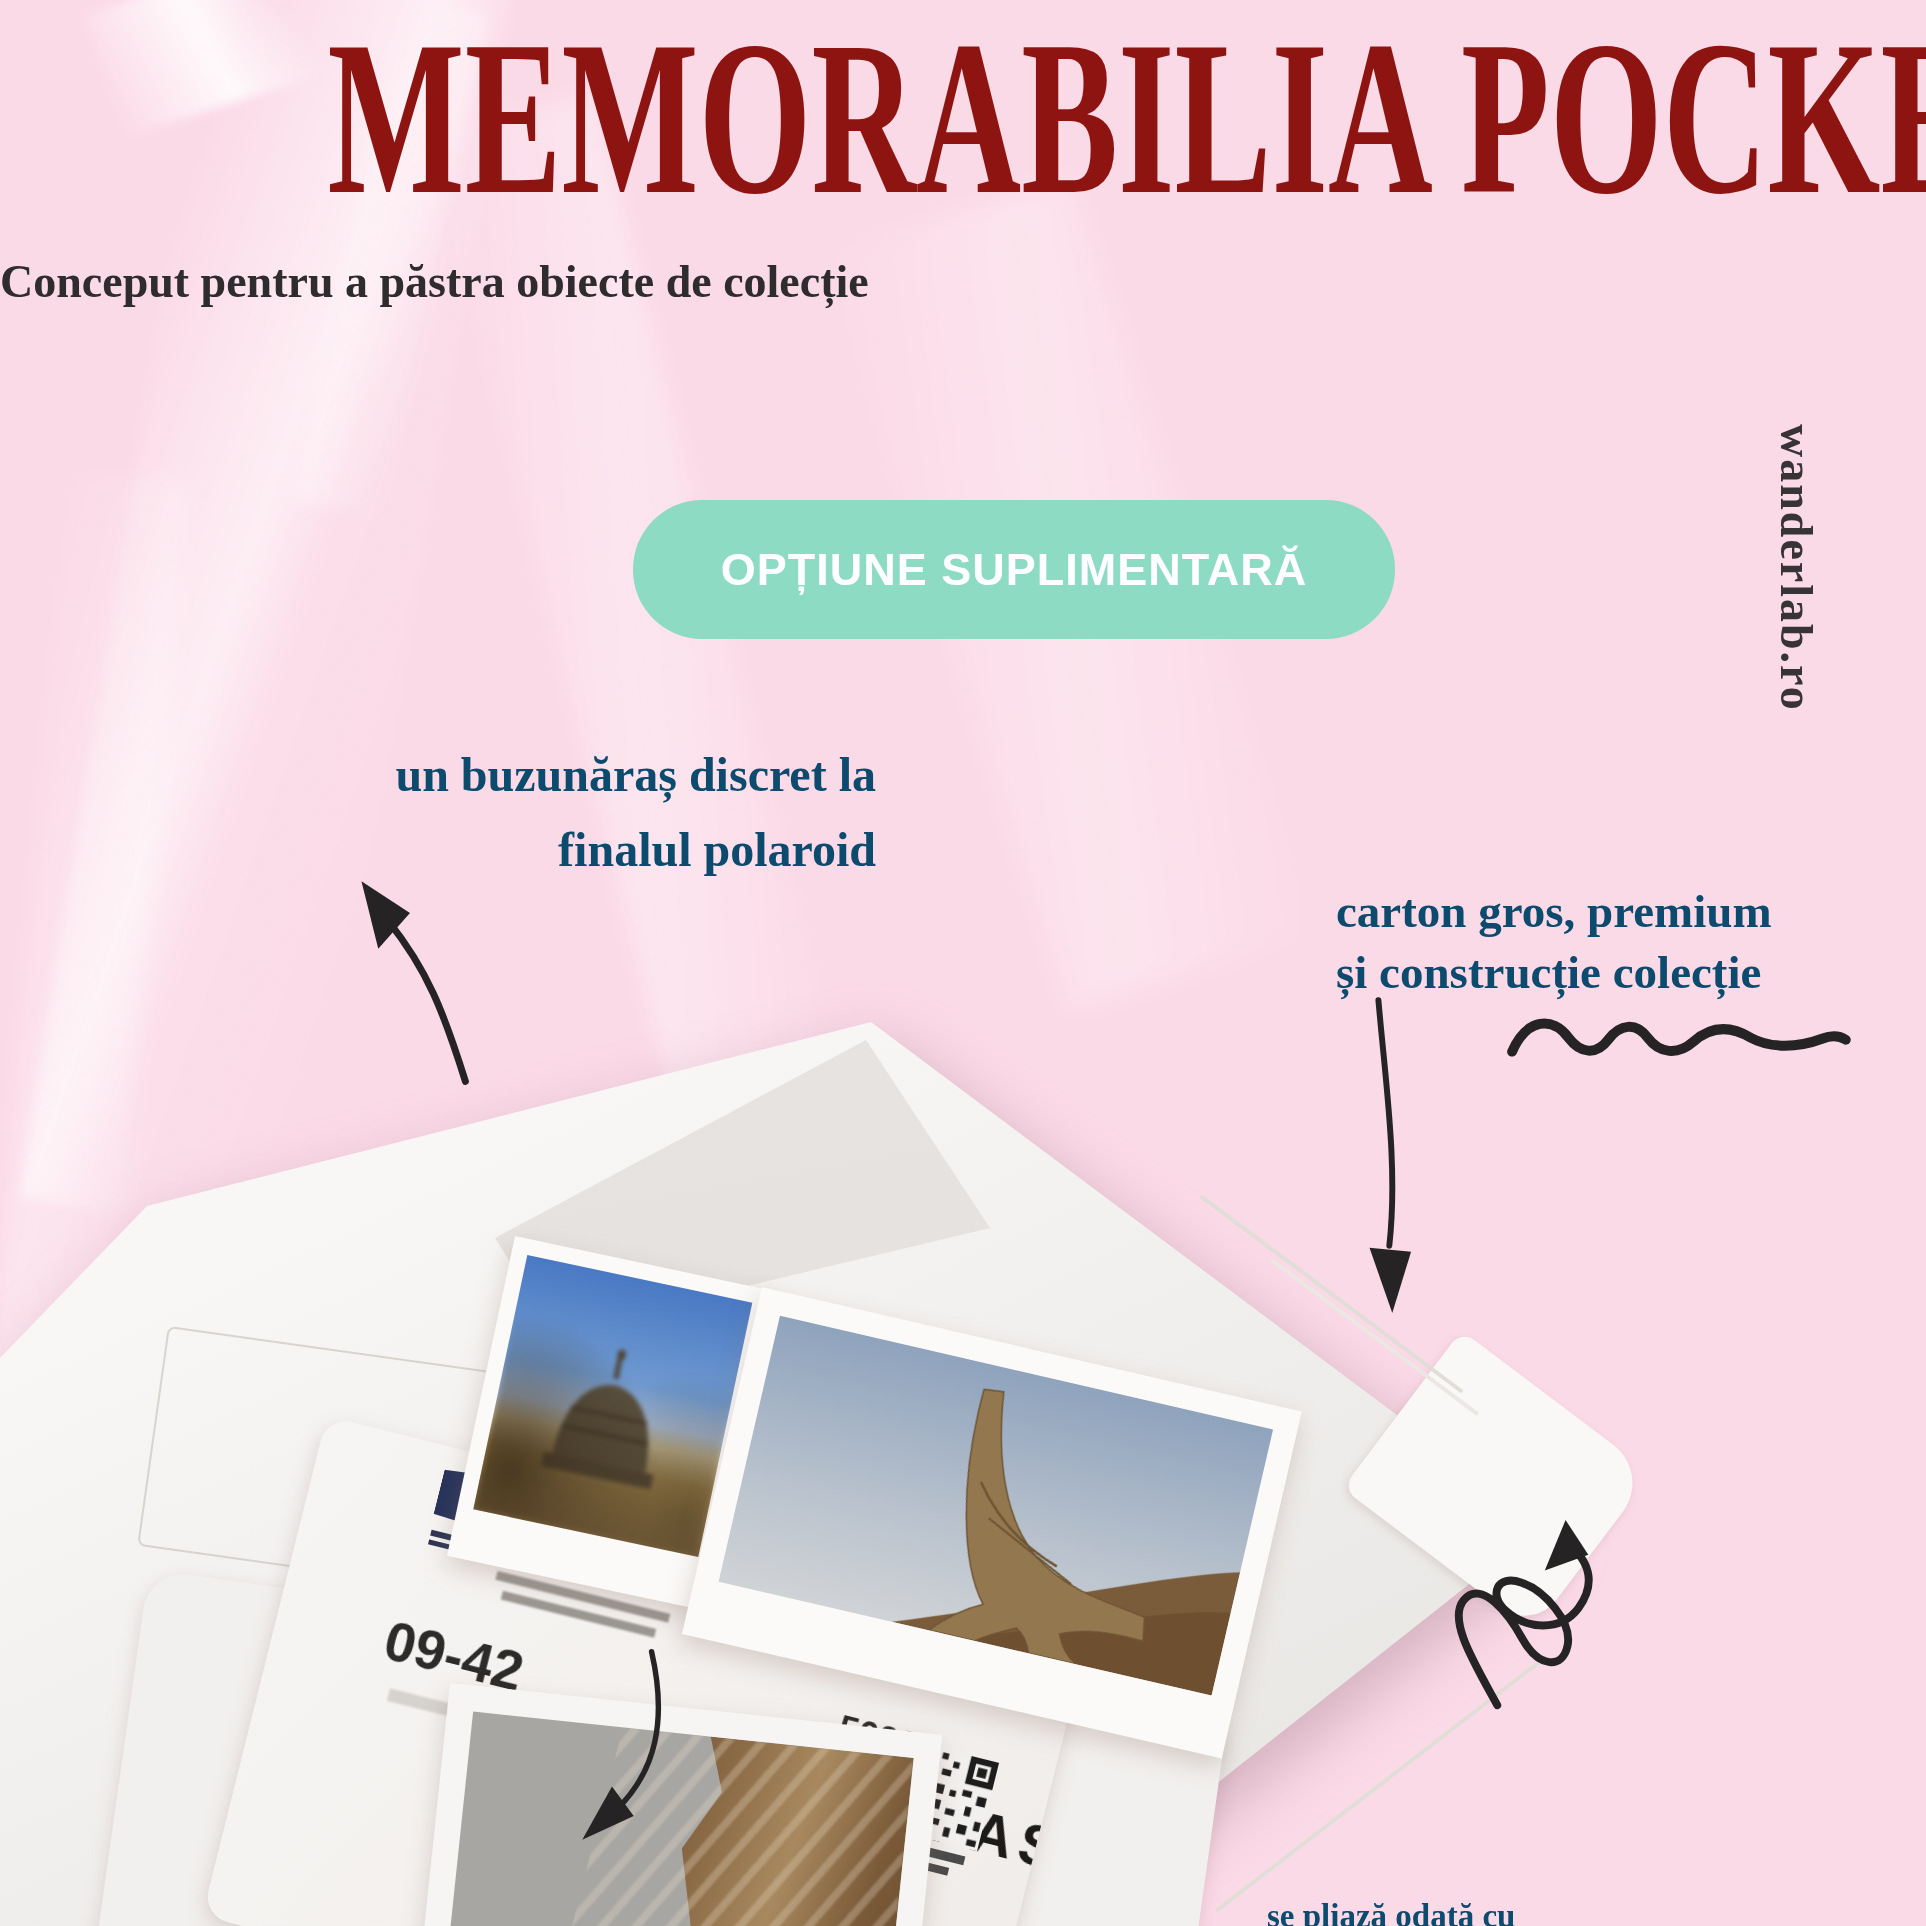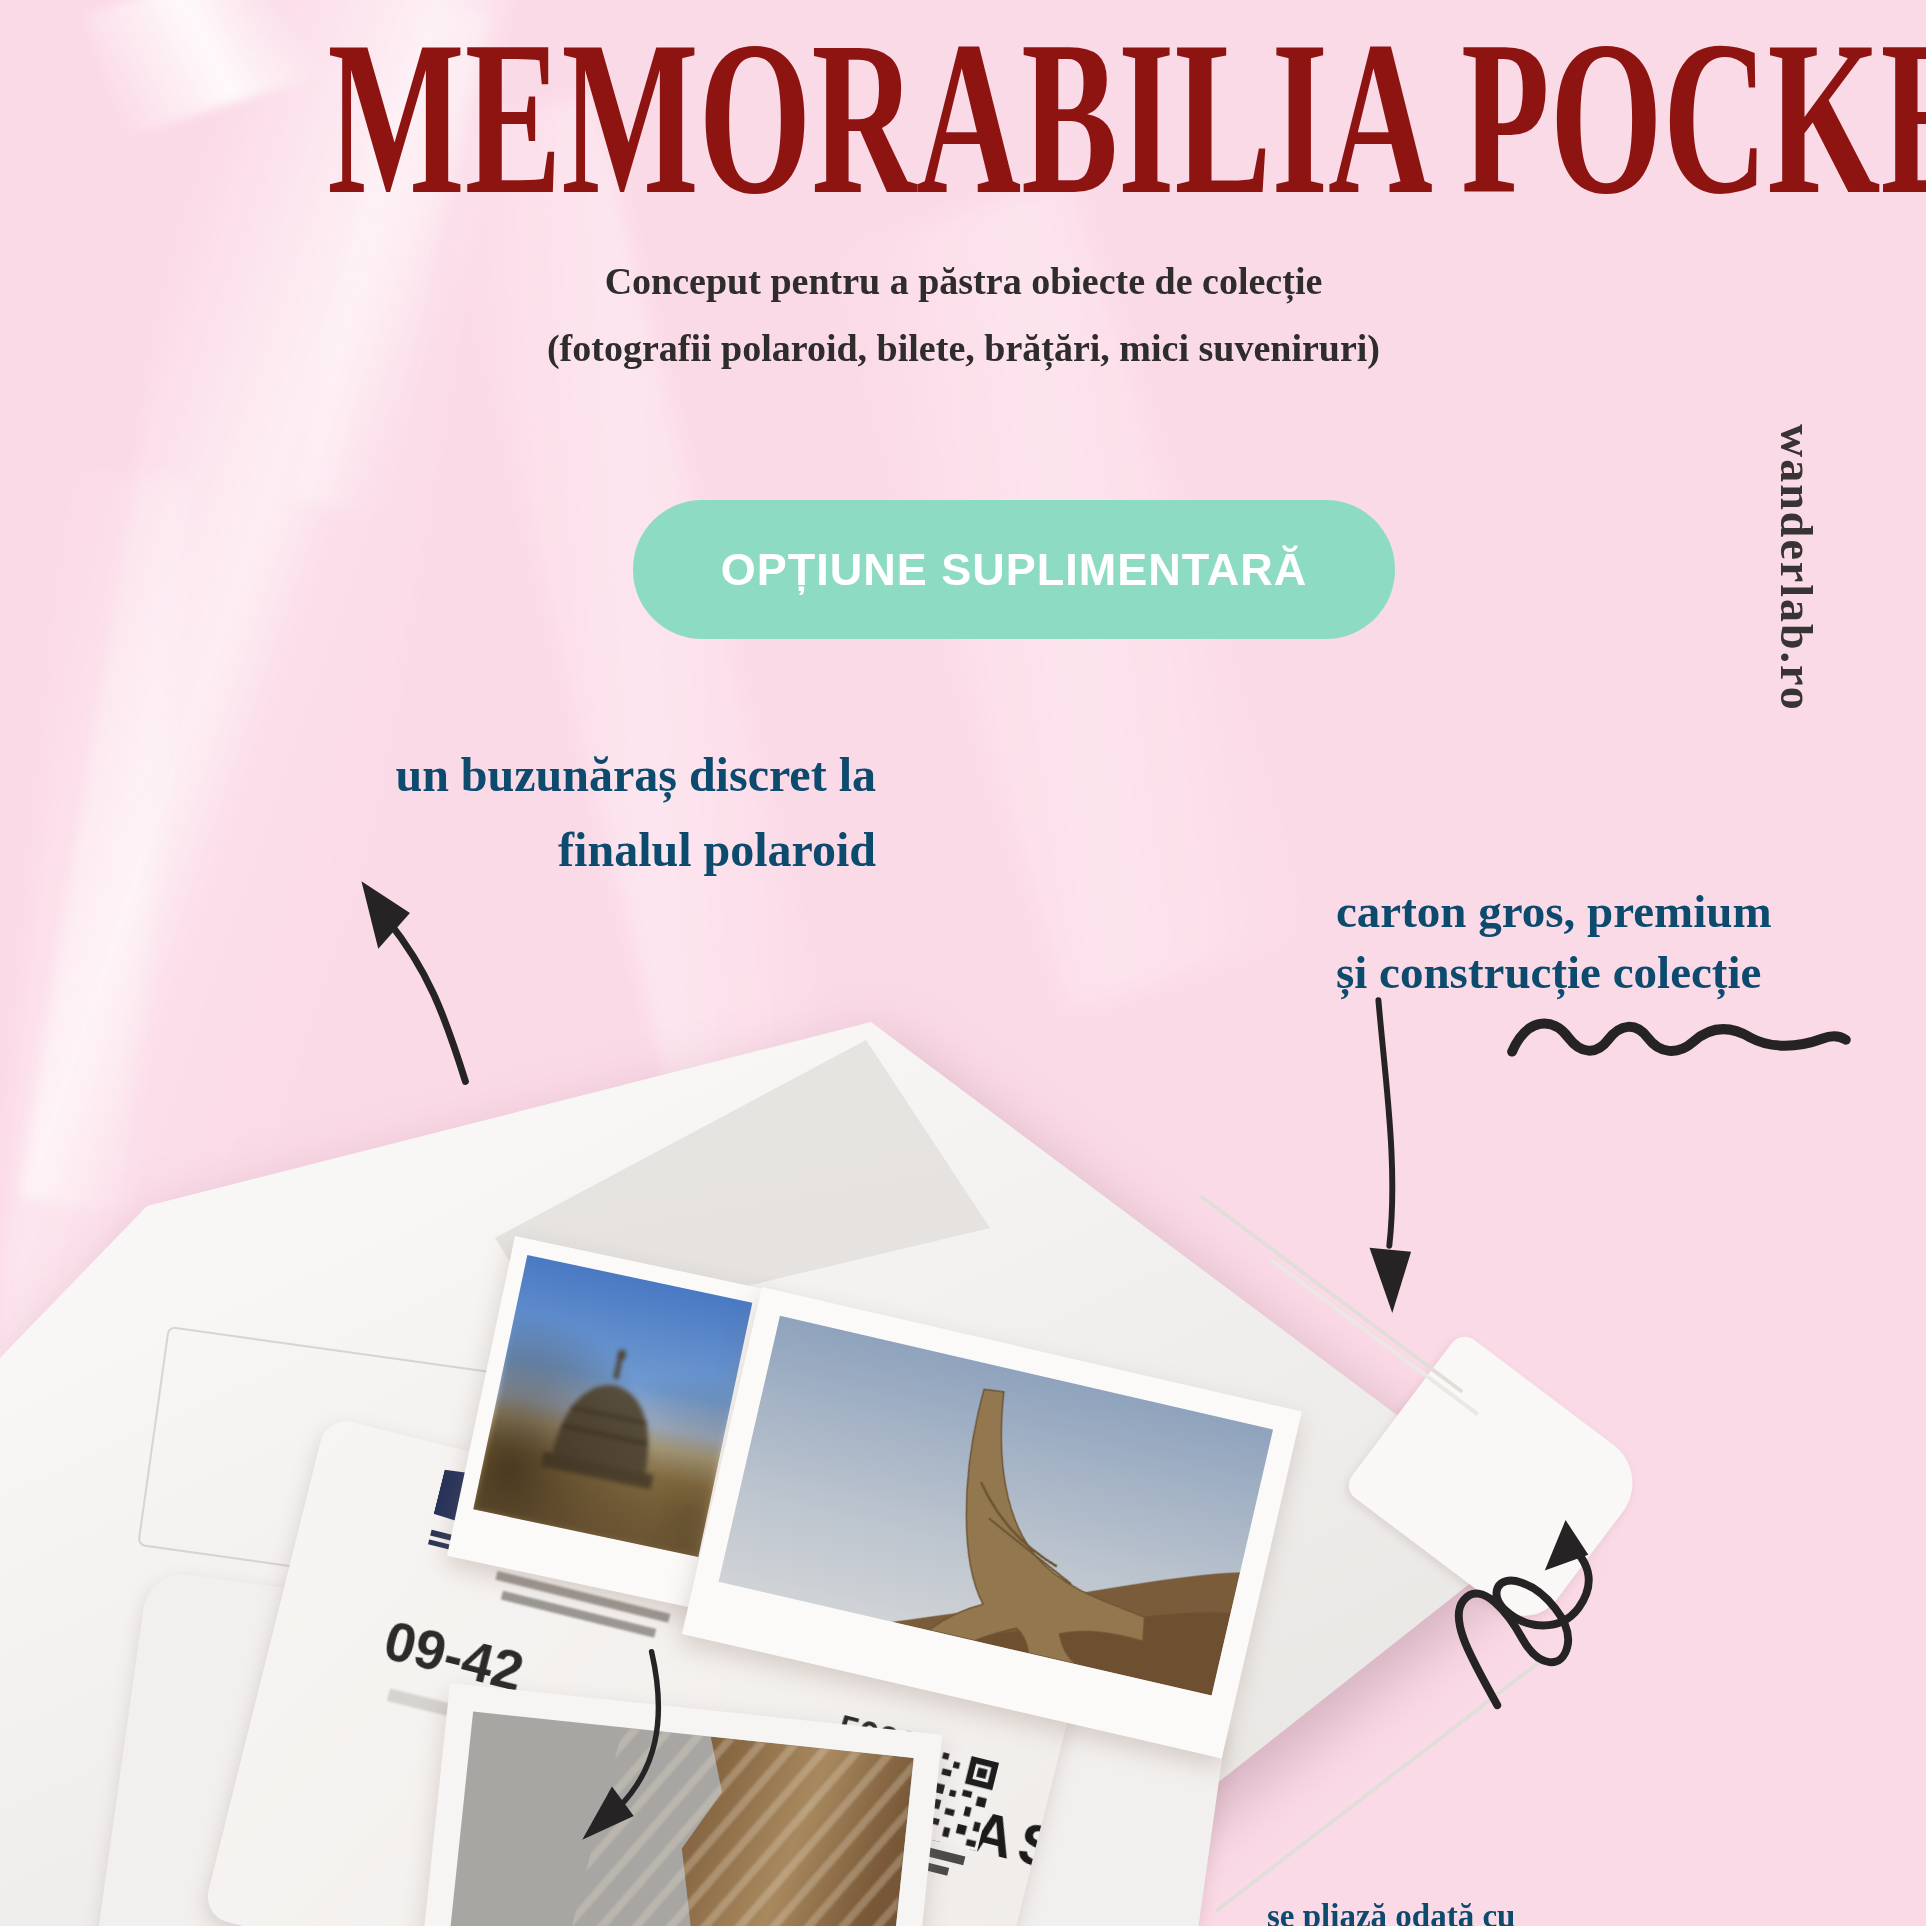--- a/index.html
+++ b/index.html
@@ -20,22 +20,22 @@
       background:linear-gradient(100deg,transparent,rgba(255,255,255,.3) 50%,transparent);filter:blur(9px);}
   .s5{left:99px;top:-25px;width:238px;height:129px;transform:rotate(-18deg);
       background:linear-gradient(80deg,transparent,rgba(255,255,255,.85) 45%,transparent 80%);filter:blur(5px);}
   .s6{left:347px;top:0px;width:89px;height:515px;transform:rotate(12deg);
       background:linear-gradient(100deg,transparent,rgba(255,255,255,.35) 50%,transparent);filter:blur(7px);}
 
   
   .title{position:absolute;top:8px;left:0;right:0;text-align:center;z-index:30;
     font-size:220px;line-height:1;font-weight:700;color:#8e1411;white-space:nowrap;
     transform:scaleX(.66);}
-  .subtitle{position:absolute;top:248px;left:0;right:0;text-align:center;z-index:30;
-    font-size:38px;line-height:67px;font-weight:700;color:#2e2c2d;}
+  .subtitle{position:absolute;top:248px;left:0;right:0;z-index:30;
+    font-size:46px;line-height:67px;font-weight:700;color:#2e2c2d;}
   .pill{position:absolute;left:633px;top:500px;width:762px;height:139px;border-radius:69px;
     background:#8edbc4;z-index:30;display:flex;align-items:center;justify-content:center;
     font-family:"Liberation Sans",sans-serif;font-weight:700;font-size:45px;letter-spacing:1px;color:#ffffff;}
   .watermark{position:absolute;left:1770px;top:424px;z-index:30;writing-mode:vertical-rl;
     font-size:46px;font-weight:700;color:#383435;letter-spacing:2px;}
 
   
   .note{position:absolute;z-index:30;font-weight:700;color:#0c4a6e;}
   .note-pocket{top:737px;right:1051px;font-size:48px;line-height:75px;text-align:right;}
   .note-cardboard{top:881px;left:1336px;font-size:47px;line-height:61px;text-align:left;}
@@ -133,21 +133,20 @@
 <div class="streak s1"></div>
 <div class="streak s2"></div>
 <div class="streak s3"></div>
 <div class="streak s4"></div>
 <div class="streak s5"></div>
 <div class="streak s6"></div>
 
 <div class="title">MEMORABILIA POCKET</div>
 <div class="subtitle">
   <div>Conceput pentru a păstra obiecte de colecție</div>
-  <div>(fotografii polaroid, bilete, brățări, mici suveniruri)</div>
 </div>
 <div class="pill">OPȚIUNE SUPLIMENTARĂ</div>
 <div class="watermark">wanderlab.ro</div>
 
 <div class="note note-pocket">
   <div>un buzunăraș discret la</div>
   <div>finalul polaroid</div>
 </div>
 <div class="note note-cardboard">
   <div>carton gros, premium</div>

